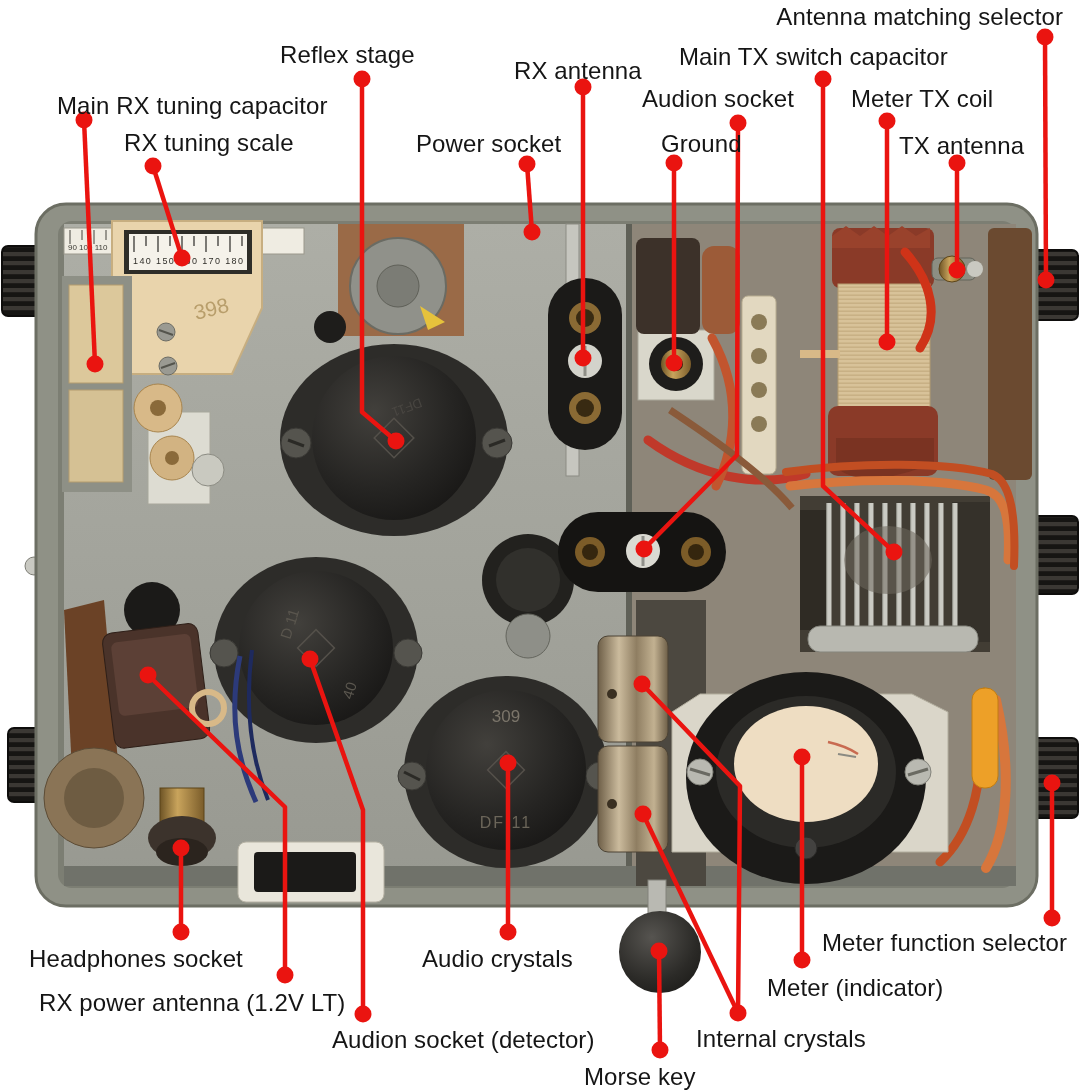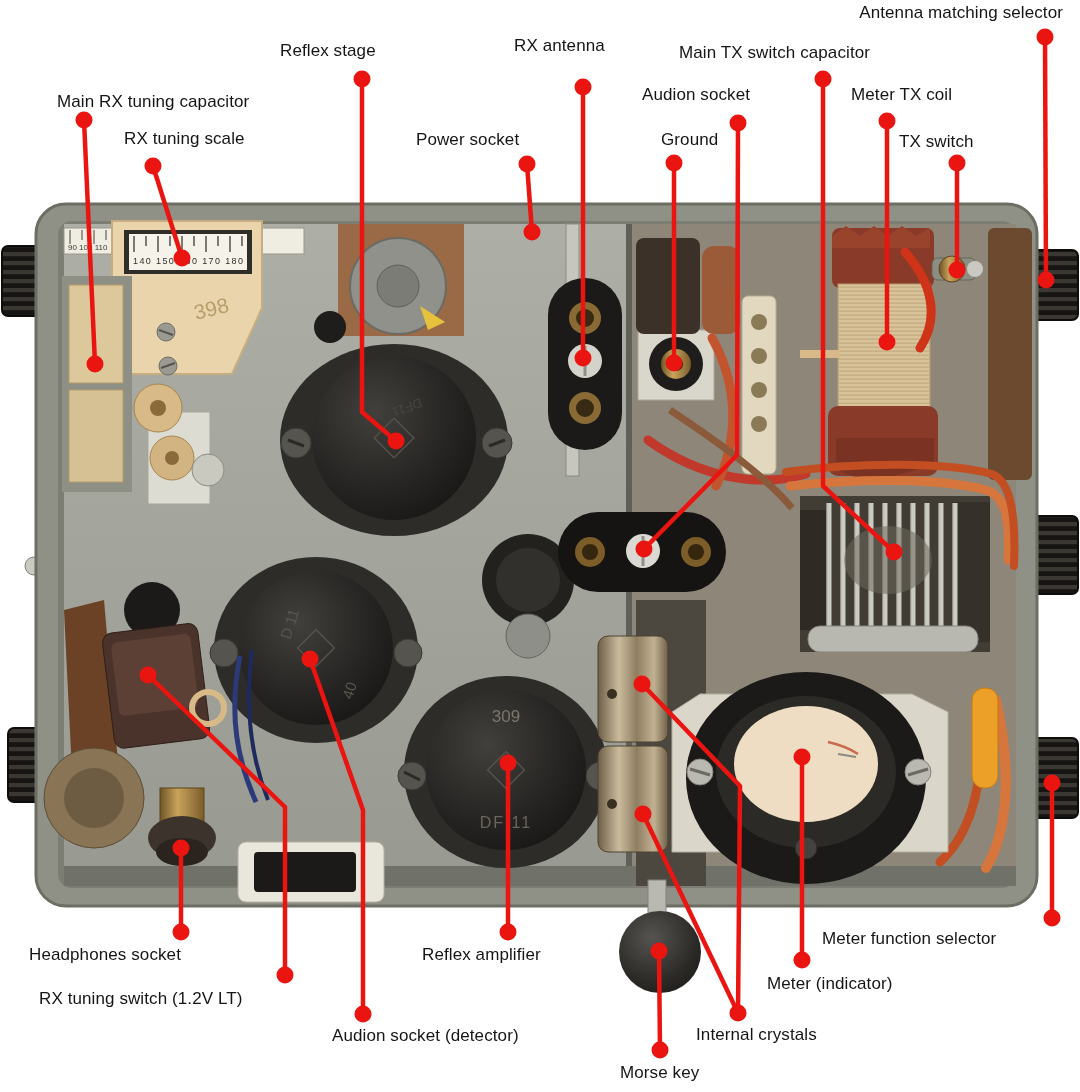--- a/index.html
+++ b/index.html
@@ -3,21 +3,21 @@
 <meta charset="utf-8">
 <style>
   html,body{margin:0;padding:0;}
   body{
     width:1080px;height:1092px;position:relative;background:#ffffff;
     font-family:"Liberation Sans", sans-serif;overflow:hidden;
   }
   #stage{position:absolute;left:0;top:0;width:1080px;height:1092px;}
   svg{position:absolute;left:0;top:0;}
   .label{
-    position:absolute;font-size:17px;line-height:1.15;color:#151515;
+    position:absolute;font-size:24px;line-height:1.15;color:#151515;
     white-space:nowrap;letter-spacing:0.1px;
   }
   .photo-text{font-family:"Liberation Sans", sans-serif;}
 </style>
 </head>
 <body>
 
 <div id="stage">
 
 <svg width="1080" height="1092" viewBox="0 0 1080 1092">
@@ -386,30 +386,30 @@
     <circle cx="1052" cy="783" r="8.5"></circle>
         <circle cx="1052" cy="918" r="8.5"></circle>
   </g>
 </svg>
 
 <div>
   <div class="label" style="left:57px;top:92px">Main RX tuning capacitor</div>
   <div class="label" style="left:124px;top:129px">RX tuning scale</div>
   <div class="label" style="left:280px;top:41px">Reflex stage</div>
   <div class="label" style="left:416px;top:130px">Power socket</div>
-  <div class="label" style="left:514px;top:36px">RX antenna</div>
+  <div class="label" style="left:514px;top:57px">RX antenna</div>
   <div class="label" style="left:642px;top:85px">Audion socket</div>
   <div class="label" style="left:661px;top:130px">Ground</div>
   <div class="label" style="left:679px;top:43px">Main TX switch capacitor</div>
   <div class="label" style="left:851px;top:85px">Meter TX coil</div>
-  <div class="label" style="left:899px;top:132px">TX switch</div>
+  <div class="label" style="left:899px;top:132px">TX antenna</div>
   <div class="label" style="right:17px;top:3px">Antenna matching selector</div>
   <div class="label" style="left:29px;top:945px">Headphones socket</div>
-  <div class="label" style="left:39px;top:989px">RX tuning switch (1.2V LT)</div>
+  <div class="label" style="left:39px;top:989px">RX power antenna (1.2V LT)</div>
   <div class="label" style="left:332px;top:1026px">Audion socket (detector)</div>
-  <div class="label" style="left:422px;top:945px">Reflex amplifier</div>
-  <div class="label" style="left:620px;top:1063px">Morse key</div>
+  <div class="label" style="left:422px;top:945px">Audio crystals</div>
+  <div class="label" style="left:584px;top:1063px">Morse key</div>
   <div class="label" style="left:696px;top:1025px">Internal crystals</div>
   <div class="label" style="left:767px;top:974px">Meter (indicator)</div>
   <div class="label" style="left:822px;top:929px">Meter function selector</div>
 </div>
 
 </div>
 
 </body></html>

